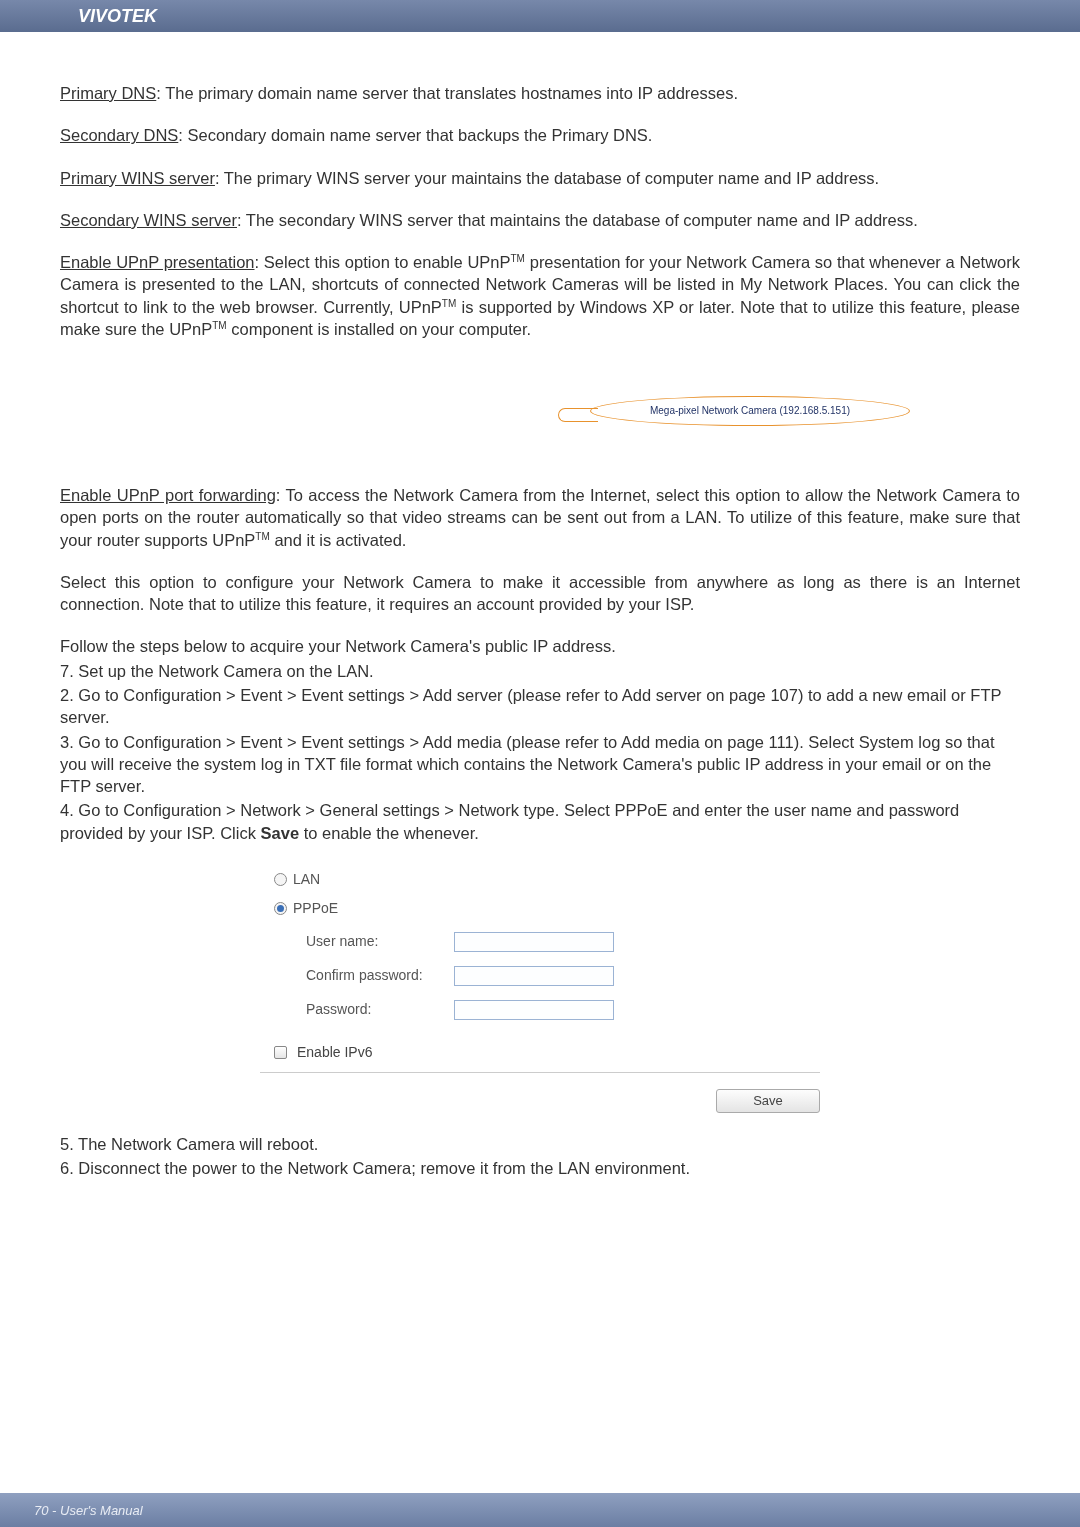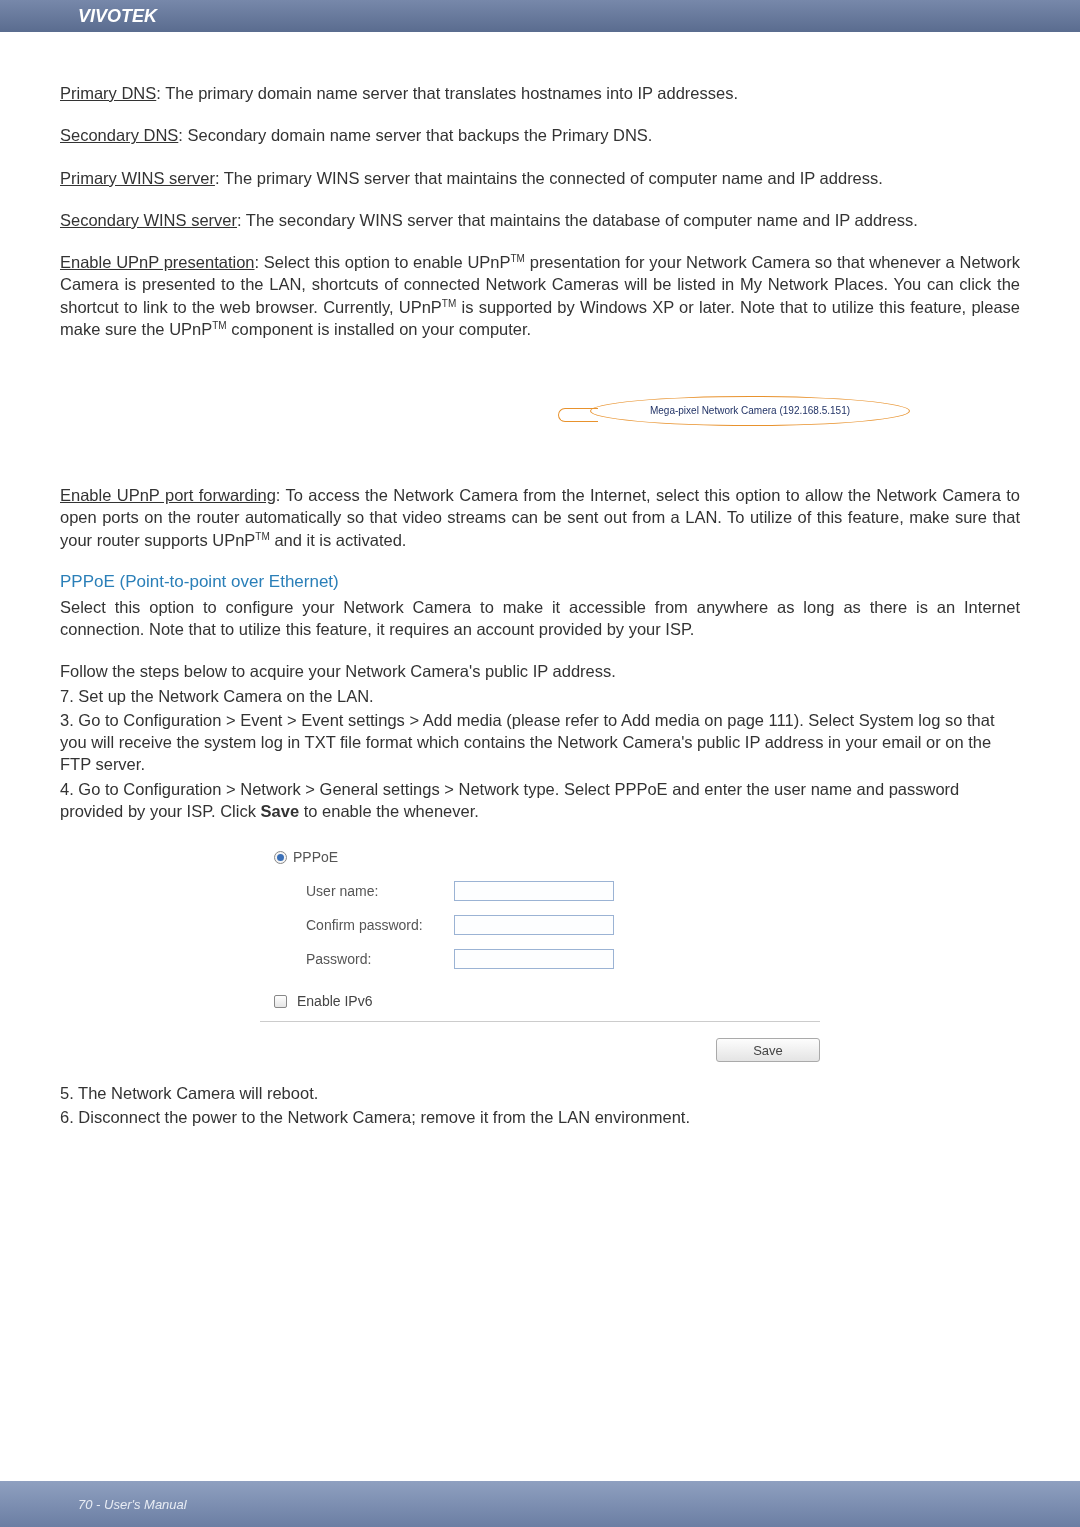--- a/index.html
+++ b/index.html
@@ -156,26 +156,26 @@
   border-radius: 3px;
   font-size: 13px;
   color: #444;
   cursor: pointer;
 }
 .footer-bar {
   position: absolute;
   bottom: 0;
   left: 0;
   right: 0;
-  height: 46px;
+  height: 34px;
   background: linear-gradient(to bottom, #8fa0c0, #6b7ea3);
   color: #e8ecf4;
   font-style: italic;
   font-size: 13px;
-  padding-left: 78px;
+  padding-left: 34px;
   display: flex;
   align-items: center;
 }
 </style>
 </head>
 <body>
 
 <div class="header-bar">
   <span>VIVOTEK</span>
 </div>
@@ -184,21 +184,21 @@
 
   <div class="para">
     <span class="term">Primary DNS</span><span>: The primary domain name server that translates hostnames into IP addresses.</span>
   </div>
 
   <div class="para">
     <span class="term">Secondary DNS</span><span>: Secondary domain name server that backups the Primary DNS.</span>
   </div>
 
   <div class="para">
-    <span class="term">Primary WINS server</span><span>: The primary WINS server that maintains the connected of computer name and IP address.</span>
+    <span class="term">Primary WINS server</span><span>: The primary WINS server your maintains the database of computer name and IP address.</span>
   </div>
 
   <div class="para">
     <span class="term">Secondary WINS server</span><span>: The secondary WINS server that maintains the database of computer name and IP address.</span>
   </div>
 
   <div class="para">
     <span class="term">Enable UPnP presentation</span><span>: Select this option to enable UPnP</span><span class="smalltm">TM</span><span> presentation for your Network Camera so that whenever a Network Camera is presented to the LAN, shortcuts of connected Network Cameras will be listed in My Network Places. You can click the shortcut to link to the web browser. Currently, UPnP</span><span class="smalltm">TM</span><span> is supported by Windows XP or later. Note that to utilize this feature, please make sure the UPnP</span><span class="smalltm">TM</span><span> component is installed on your computer.</span>
   </div>
 
@@ -208,34 +208,40 @@
       <div class="ellipse">
         <span>Mega-pixel Network Camera (192.168.5.151)</span>
       </div>
     </div>
   </div>
 
   <div class="para">
     <span class="term">Enable UPnP port forwarding</span><span>: To access the Network Camera from the Internet, select this option to allow the Network Camera to open ports on the router automatically so that video streams can be sent out from a LAN. To utilize of this feature, make sure that your router supports UPnP</span><span class="smalltm">TM</span><span> and it is activated.</span>
   </div>
 
-  <div class="section-title">PPPoE (Point-to-point over Ethernet)</div>
   <div class="para">Select this option to configure your Network Camera to make it accessible from anywhere as long as there is an Internet connection. Note that to utilize this feature, it requires an account provided by your ISP.</div>
 
   <div class="list-line">Follow the steps below to acquire your Network Camera's public IP address.</div>
   <div class="list-line">7. Set up the Network Camera on the LAN.</div>
+  <div class="list-line" style="padding-left:0;">
+    <span>2. Go to Configuration &gt; Event &gt; Event settings &gt; Add server (please refer to Add server on page 107) to add a new email or FTP server.</span>
+  </div>
   <div class="list-line">
     <span>3. Go to Configuration &gt; Event &gt; Event settings &gt; Add media (please refer to Add media on page 111). Select System log so that you will receive the system log in TXT file format which contains the Network Camera's public IP address in your email or on the FTP server.</span>
   </div>
   <div class="list-line">
     <span>4. Go to Configuration &gt; Network &gt; General settings &gt; Network type. Select PPPoE and enter the user name and password provided by your ISP. Click </span><b>Save</b><span> to enable the whenever.</span>
   </div>
 
   <div class="form-wrap">
     <div class="form-inner">
+      <div class="radio-row">
+        <span class="radio-circle"></span>
+        <label>LAN</label>
+      </div>
       <div class="radio-row">
         <span class="radio-circle">
             <span class="radio-dot"></span>
           </span>
         <label>PPPoE</label>
       </div>
       <div class="field-row">
         <div class="field-label">User name:</div>
         <input class="field-input" type="text" style="">
       </div>

